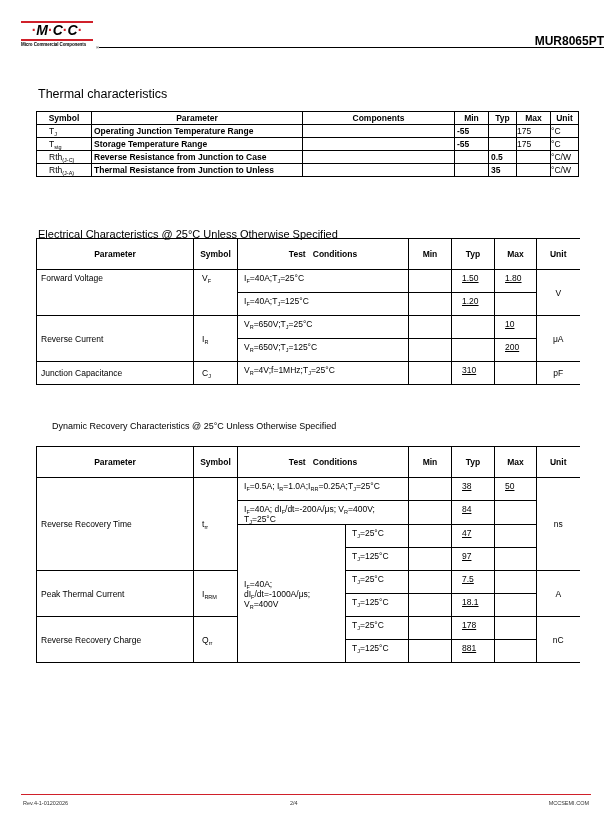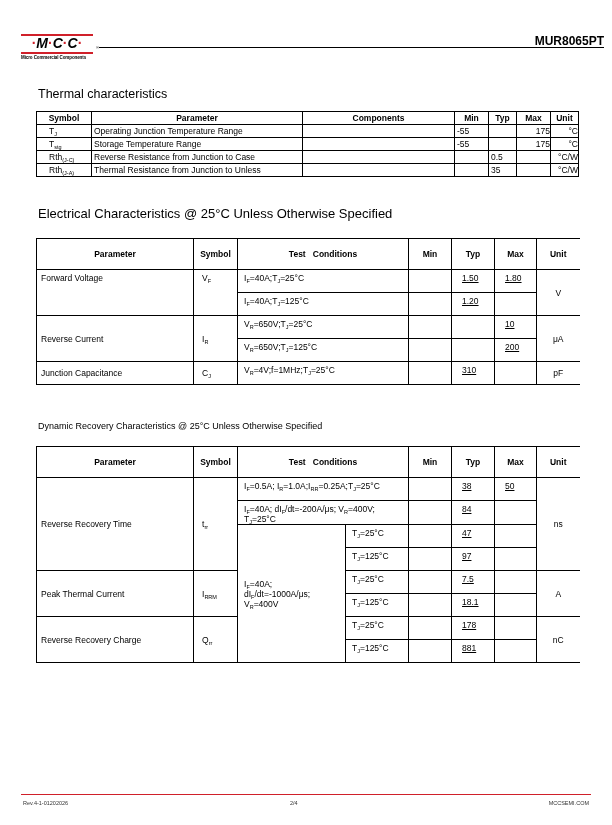--- a/index.html
+++ b/index.html
@@ -1,45 +1,45 @@
 <!DOCTYPE html>
 <html><head>
 <meta charset="utf-8">
 <style>
   html, body { margin: 0; padding: 0; background: #ffffff; }
   body { width: 612px; height: 825px; position: relative; overflow: hidden;
          font-family: "Liberation Sans", sans-serif; color: #000; }
 
   
-  .logo { position: absolute; left: 21px; top: 34px; width: 76px; height: 28px; }
+  .logo { position: absolute; left: 21px; top: 21px; width: 76px; height: 28px; }
   .logo .bar { position: absolute; left: 0; width: 72px; height: 2px; background: #d0202a; }
   .logo .bar.top { top: 0; }
   .logo .bar.bot { top: 18px; }
   .logo .mark { position: absolute; left: 0; top: 1px; width: 72px; text-align: center;
                 font-weight: bold; font-style: italic; font-size: 14px; letter-spacing: 0px; line-height: 17px; }
   .logo .mark .dot { color: #d0202a; font-style: normal; }
   .logo .sub { position: absolute; left: 0; top: 21px; font-size: 4.5px; font-weight: bold; white-space: nowrap; letter-spacing: -0.1px; }
   .reg { position: absolute; left: 96px; top: 45px; font-size: 4px; }
   .header-rule { position: absolute; left: 99px; top: 47px; width: 505px; height: 1px; background: #000; }
   .part-number { position: absolute; right: 8px; top: 34px; font-size: 12px; font-weight: bold; }
 
   .section-title { position: absolute; font-weight: normal; white-space: nowrap; }
   .t1 { left: 38px; top: 87px; font-size: 12.5px; }
-  .t2 { left: 38px; top: 206px; font-size: 13px; }
-  .t3 { left: 38px; top: 421px; font-size: 9px; }
+  .t2 { left: 38px; top: 228px; font-size: 11px; }
+  .t3 { left: 52px; top: 421px; font-size: 9px; }
 
   table { border-collapse: collapse; position: absolute; }
   td, th { padding: 0; }
 
   
   .thermal { left: 36px; top: 111px; font-size: 8.5px; }
   .thermal th, .thermal td { border: 1px solid #000; height: 12px; line-height: 11px; }
   .thermal th { font-weight: bold; text-align: center; }
-  .thermal td.l { text-align: left; padding-left: 2px; }
-  .thermal td.c { text-align: right; }
+  .thermal td.l { text-align: left; padding-left: 2px; font-weight: bold; }
+  .thermal td.c { text-align: left; }
   .thermal td.sym { text-align: left; padding-left: 12px; }
   .thermal tr:last-child td { border-bottom: 1.5px solid #000; }
   sub { font-size: 5.5px; vertical-align: -2px; line-height: 0; }
 
   
   .ec { left: 36px; font-size: 8.5px; }
   .ec th, .ec td { border: 1px solid #000; height: 19px; }
   .ec th { font-weight: bold; text-align: center; height: 30px; }
   .ec .noright { border-right: none; }
   .ec td.p { text-align: left; padding-left: 4px; }

